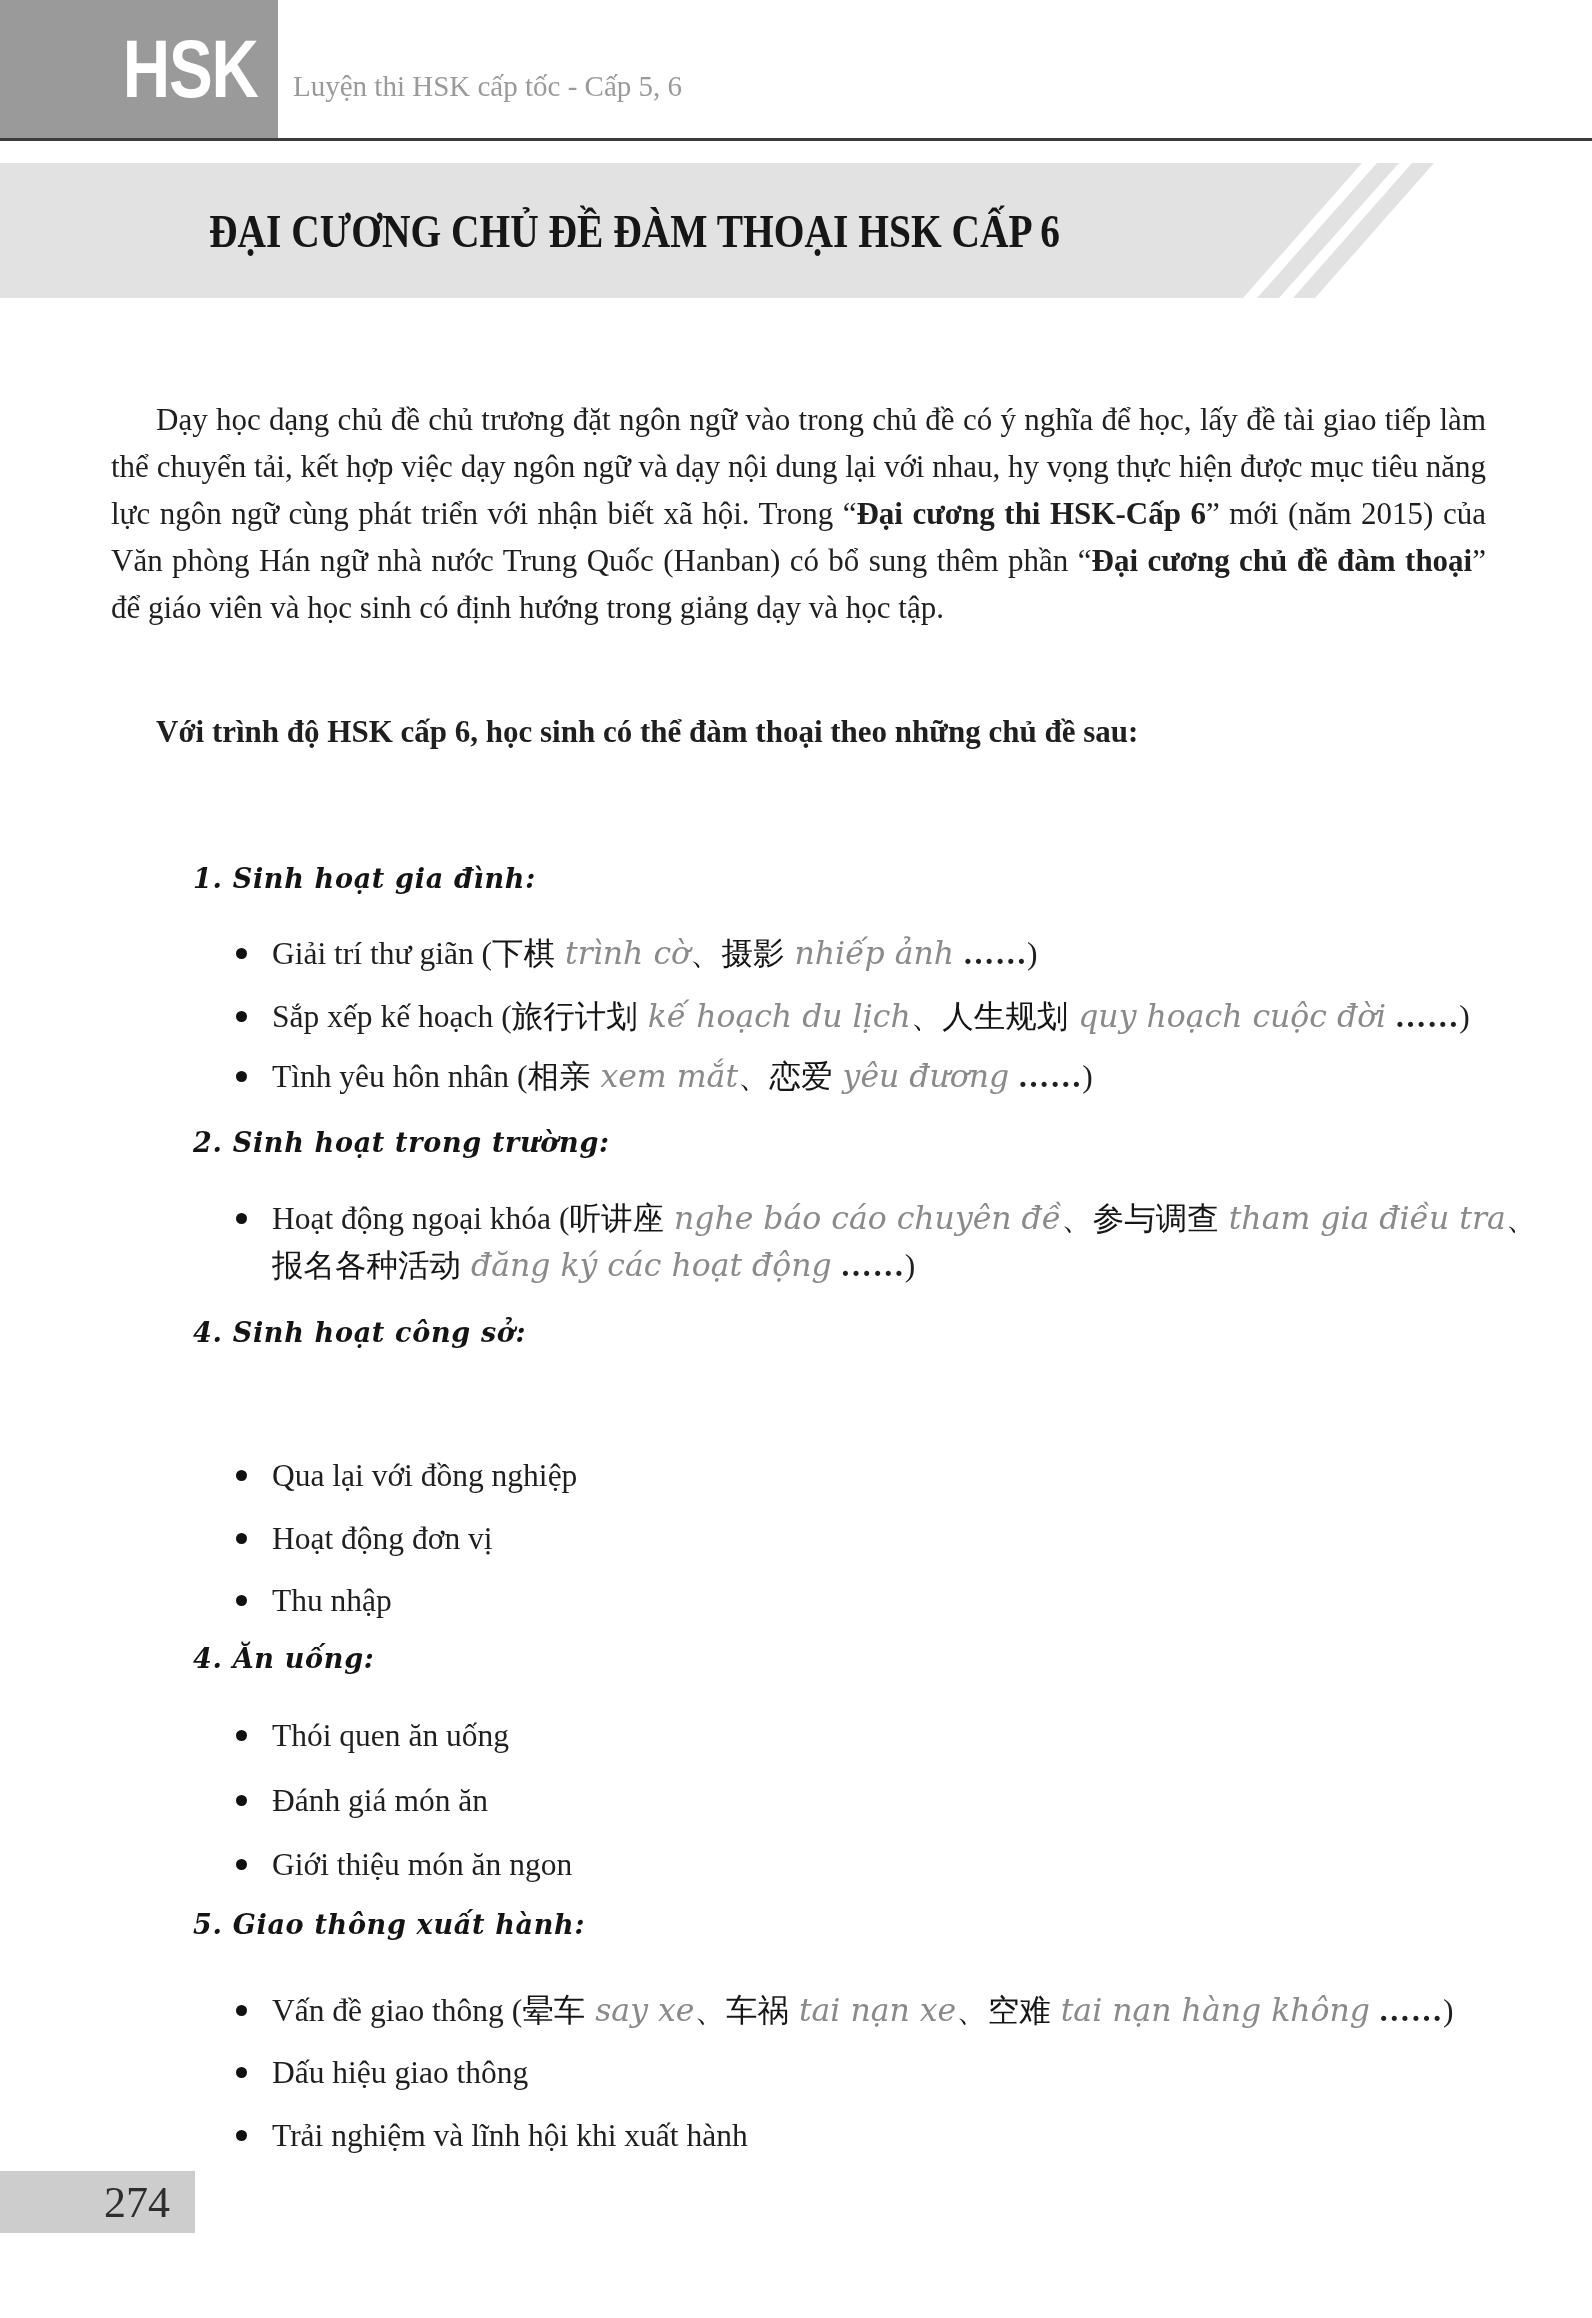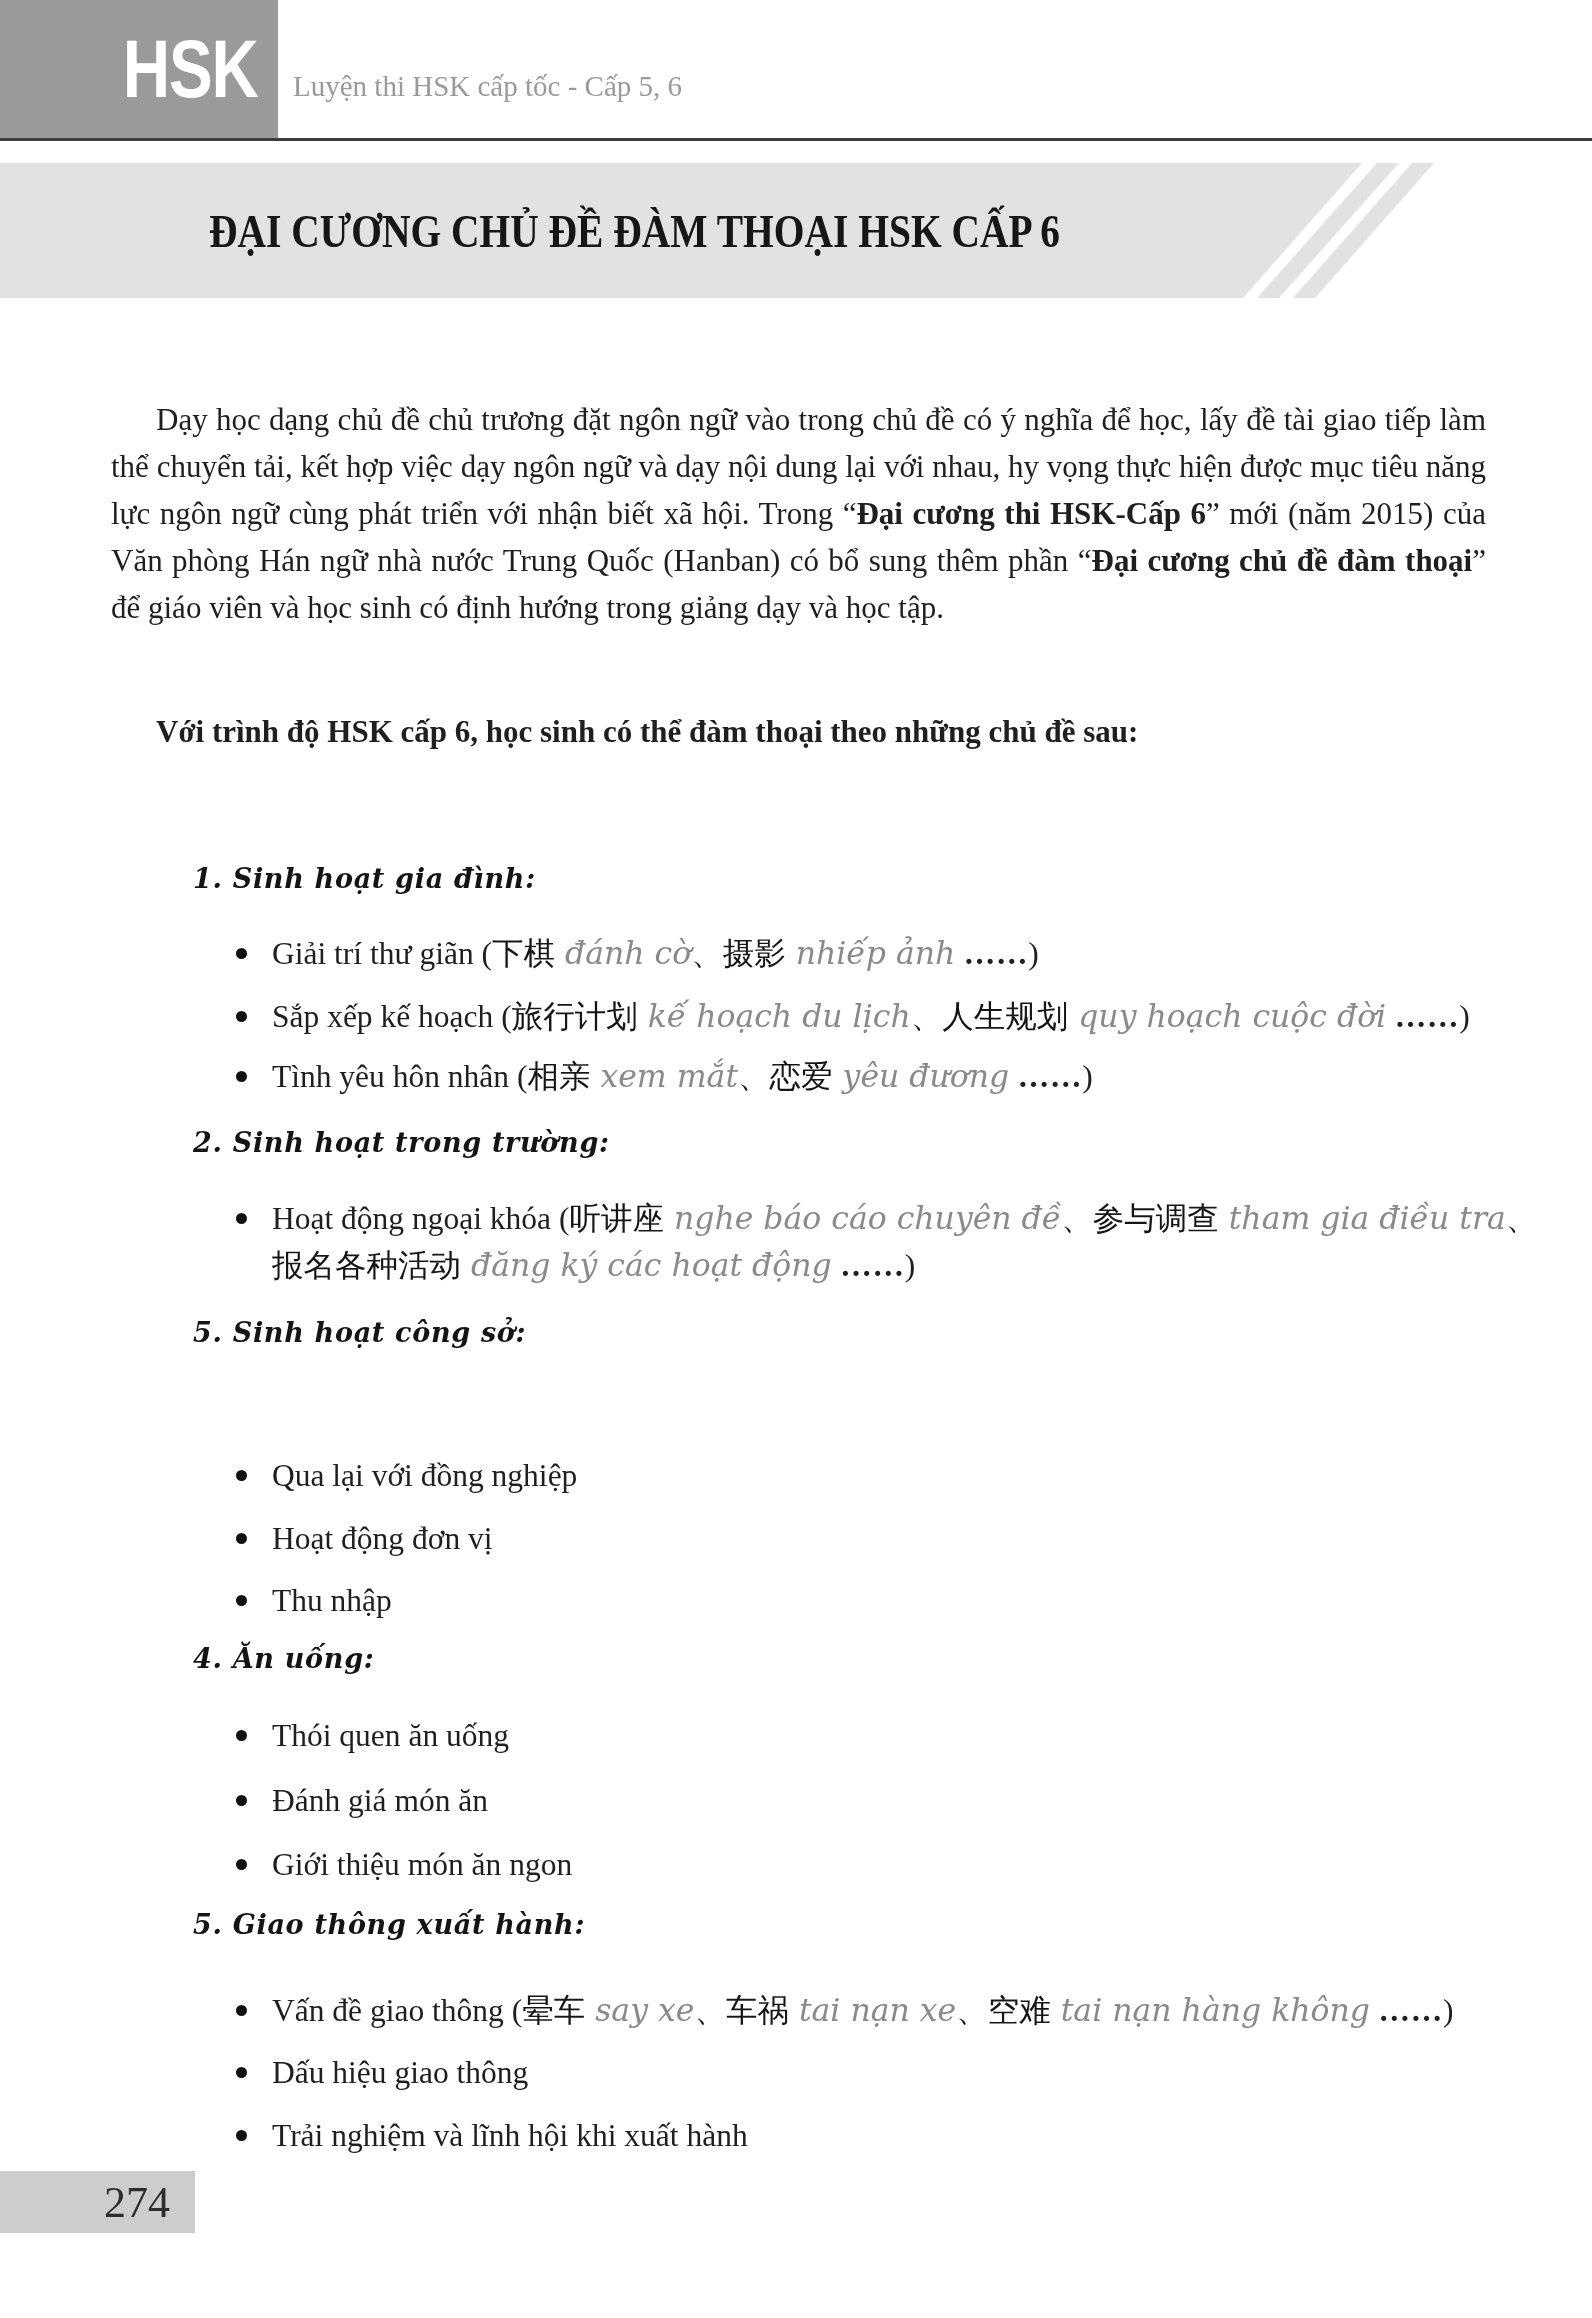--- a/index.html
+++ b/index.html
@@ -68,28 +68,28 @@
     <div class="banner-title">ĐẠI CƯƠNG CHỦ ĐỀ ĐÀM THOẠI HSK CẤP 6</div>
   </div>
 
   <p class="para p1"><span class="sg-vn">Dạy học dạng chủ đề chủ trương đặt ngôn ngữ vào trong chủ đề có ý nghĩa để học, lấy đề tài giao tiếp làm thể chuyển tải, kết hợp việc dạy ngôn ngữ và dạy nội dung lại với nhau, hy vọng thực hiện được mục tiêu năng lực ngôn ngữ cùng phát triển với nhận biết xã hội. Trong “</span><span class="sg-b">Đại cương thi HSK-Cấp 6</span><span class="sg-vn">” mới (năm 2015) của Văn phòng Hán ngữ nhà nước Trung Quốc (Hanban) có bổ sung thêm phần “</span><span class="sg-b">Đại cương chủ đề đàm thoại</span><span class="sg-vn">” để giáo viên và học sinh có định hướng trong giảng dạy và học tập.</span></p>
   <p class="para p2">Với trình độ HSK cấp 6, học sinh có thể đàm thoại theo những chủ đề sau:</p>
 
 
   <div class="content">
 
     <div class="topic-heading" style="top:5.9px;">1. Sinh hoạt gia đình:</div>
-    <div class="bullet" style="top:73px;"><span class="dot"></span><span><span class="sg-vn">Giải trí thư giãn (</span><span class="sg-cn">下棋</span><span class="sg-vi"> đánh cờ</span><span class="sg-cn">、摄影</span><span class="sg-vi"> nhiếp ảnh</span><span class="sg-dots"> ……</span><span class="sg-vn">)</span></span></div>
+    <div class="bullet" style="top:73px;"><span class="dot"></span><span><span class="sg-vn">Giải trí thư giãn (</span><span class="sg-cn">下棋</span><span class="sg-vi"> trình cờ</span><span class="sg-cn">、摄影</span><span class="sg-vi"> nhiếp ảnh</span><span class="sg-dots"> ……</span><span class="sg-vn">)</span></span></div>
     <div class="bullet" style="top:136px;"><span class="dot"></span><span><span class="sg-vn">Sắp xếp kế hoạch (</span><span class="sg-cn">旅行计划</span><span class="sg-vi"> kế hoạch du lịch</span><span class="sg-cn">、人生规划</span><span class="sg-vi"> quy hoạch cuộc đời</span><span class="sg-dots"> ……</span><span class="sg-vn">)</span></span></div>
     <div class="bullet" style="top:196px;"><span class="dot"></span><span><span class="sg-vn">Tình yêu hôn nhân (</span><span class="sg-cn">相亲</span><span class="sg-vi"> xem mắt</span><span class="sg-cn">、恋爱</span><span class="sg-vi"> yêu đương</span><span class="sg-dots"> ……</span><span class="sg-vn">)</span></span></div>
 
     <div class="topic-heading" style="top:270px;">2. Sinh hoạt trong trường:</div>
     <div class="bullet" style="top:338px;"><span class="dot"></span><span><span class="sg-vn">Hoạt động ngoại khóa (</span><span class="sg-cn">听讲座</span><span class="sg-vi"> nghe báo cáo chuyên đề</span><span class="sg-cn">、参与调查</span><span class="sg-vi"> tham gia điều tra</span><span class="sg-cn">、报名各种活动</span><span class="sg-vi"> đăng ký các hoạt động</span><span class="sg-dots"> ……</span><span class="sg-vn">)</span></span></div>
 
-    <div class="topic-heading" style="top:460px;">5. Sinh hoạt công sở:</div>
+    <div class="topic-heading" style="top:460px;">4. Sinh hoạt công sở:</div>
     <div class="bullet" style="top:595px;"><span class="dot"></span><span><span class="sg-vn">Qua lại với đồng nghiệp</span></span></div>
     <div class="bullet" style="top:658px;"><span class="dot"></span><span><span class="sg-vn">Hoạt động đơn vị</span></span></div>
     <div class="bullet" style="top:720px;"><span class="dot"></span><span><span class="sg-vn">Thu nhập</span></span></div>
 
     <div class="topic-heading" style="top:786px;">4. Ăn uống:</div>
     <div class="bullet" style="top:855px;"><span class="dot"></span><span><span class="sg-vn">Thói quen ăn uống</span></span></div>
     <div class="bullet" style="top:920px;"><span class="dot"></span><span><span class="sg-vn">Đánh giá món ăn</span></span></div>
     <div class="bullet" style="top:984px;"><span class="dot"></span><span><span class="sg-vn">Giới thiệu món ăn ngon</span></span></div>
 
     <div class="topic-heading" style="top:1052px;">5. Giao thông xuất hành:</div>

